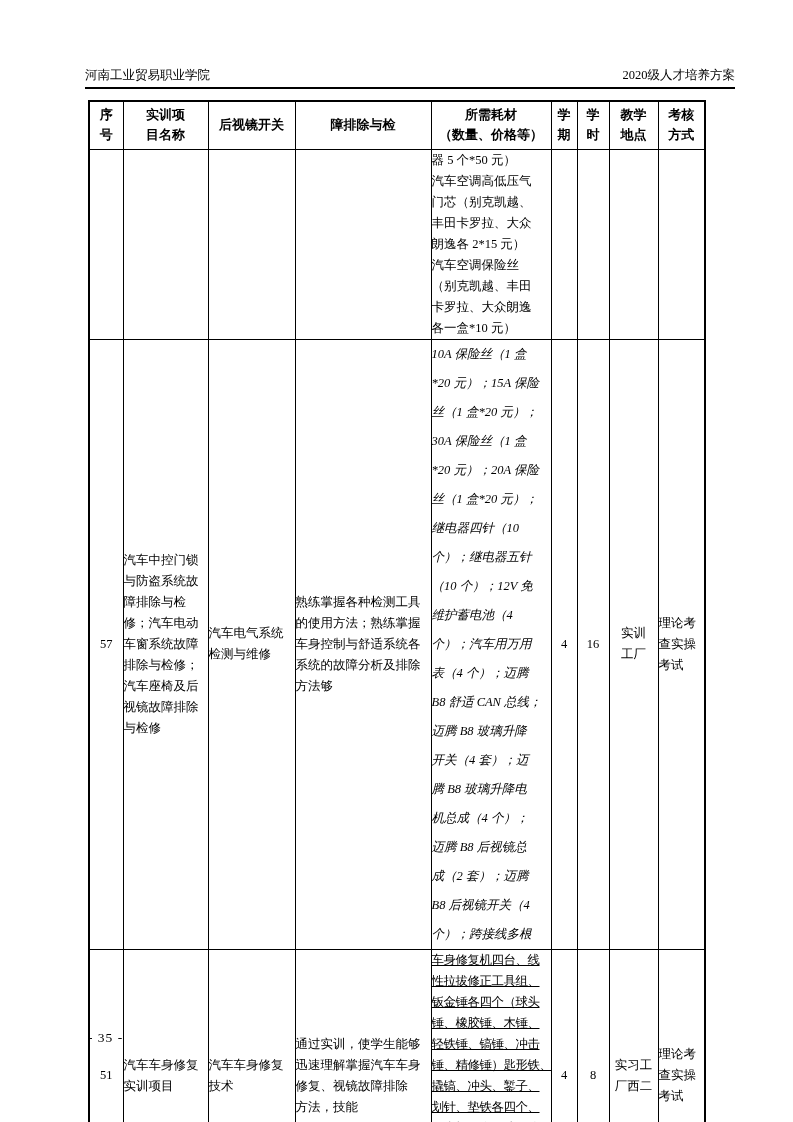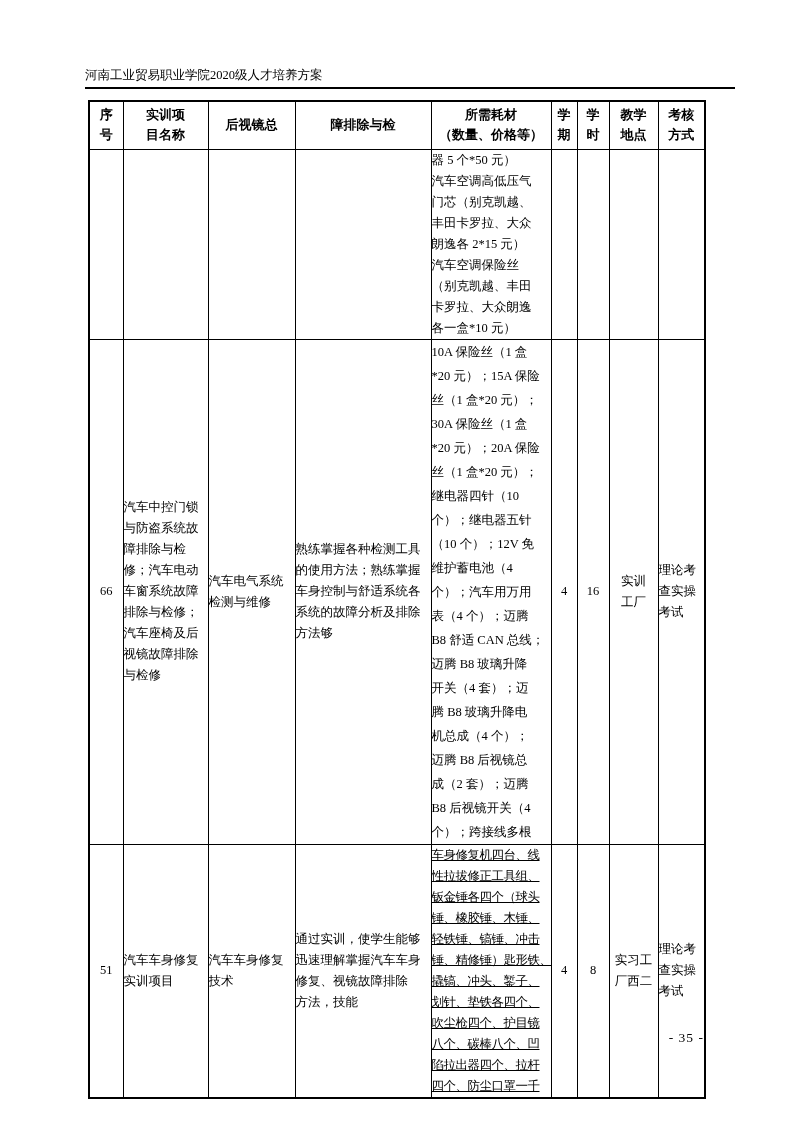--- a/index.html
+++ b/index.html
@@ -10,21 +10,21 @@
     color: #000;
     font-family: "Liberation Serif", "DejaVu Serif", serif;
     overflow: hidden;
   }
   
   .doc-header {
     position: absolute;
     left: 85px; top: 62px;
     width: 650px; height: 27px;
     display: flex;
-    justify-content: flex-start;
+    justify-content: space-between;
     align-items: flex-end;
     border-bottom: 2px solid #000;
     font-size: 12.5px;
     padding-bottom: 3px;
     box-sizing: border-box;
   }
   
   table.plan {
     position: absolute;
     left: 88px; top: 100px;
@@ -52,28 +52,28 @@
     font-size: 12.5px;
     line-height: 21px;
   }
   .pre    { white-space: pre; margin-top: 24px; }
   .left   { text-align: left; padding: 0 3px; }
   .center { text-align: center; }
   .materials { padding: 0 2px; }
   .row-cont { height: 189px; }
   .row-36   { height: 431px; }
   .row-37   { height: 253px; }
-  .row-36 td.materials { line-height: 24px; }
+  .row-36 td.materials { line-height: 29px; font-style: italic; }
   .row-37 td.materials { letter-spacing: -0.5px; text-decoration: underline; }
   
   .doc-footer {
     position: absolute;
     left: 88px; top: 1030px;
     width: 616px;
-    text-align: right;
+    text-align: left;
     font-size: 13.5px;
     letter-spacing: 1px;
   }
 </style>
 </head>
 <body>
 
 <div class="page">
 
   <div class="doc-header">
@@ -92,21 +92,21 @@
       <col style="width:32px">
         <col style="width:49px">
         <col style="width:47px">
     </colgroup>
     <thead>
       <tr>
         <th>序
 号</th>
         <th>实训项
 目名称</th>
-        <th>后视镜总</th>
+        <th>后视镜开关</th>
         <th>障排除与检</th>
         <th>所需耗材
 （数量、价格等）</th>
         <th>学
 期</th>
         <th>学
 时</th>
         <th>教学
 地点</th>
         <th>考核
@@ -127,21 +127,21 @@
 汽车空调保险丝
 （别克凯越、丰田
 卡罗拉、大众朗逸
 各一盒*10 元）</td>
         <td class="center"></td>
         <td class="center"></td>
         <td class="center pre"></td>
         <td class="left pre"></td>
       </tr>
       <tr class="row-36">
-        <td class="center">66</td>
+        <td class="center">57</td>
         <td class="left pre">汽车中控门锁
 与防盗系统故
 障排除与检
 修；汽车电动
 车窗系统故障
 排除与检修；
 汽车座椅及后
 视镜故障排除
 与检修</td>
         <td class="left pre">汽车电气系统

